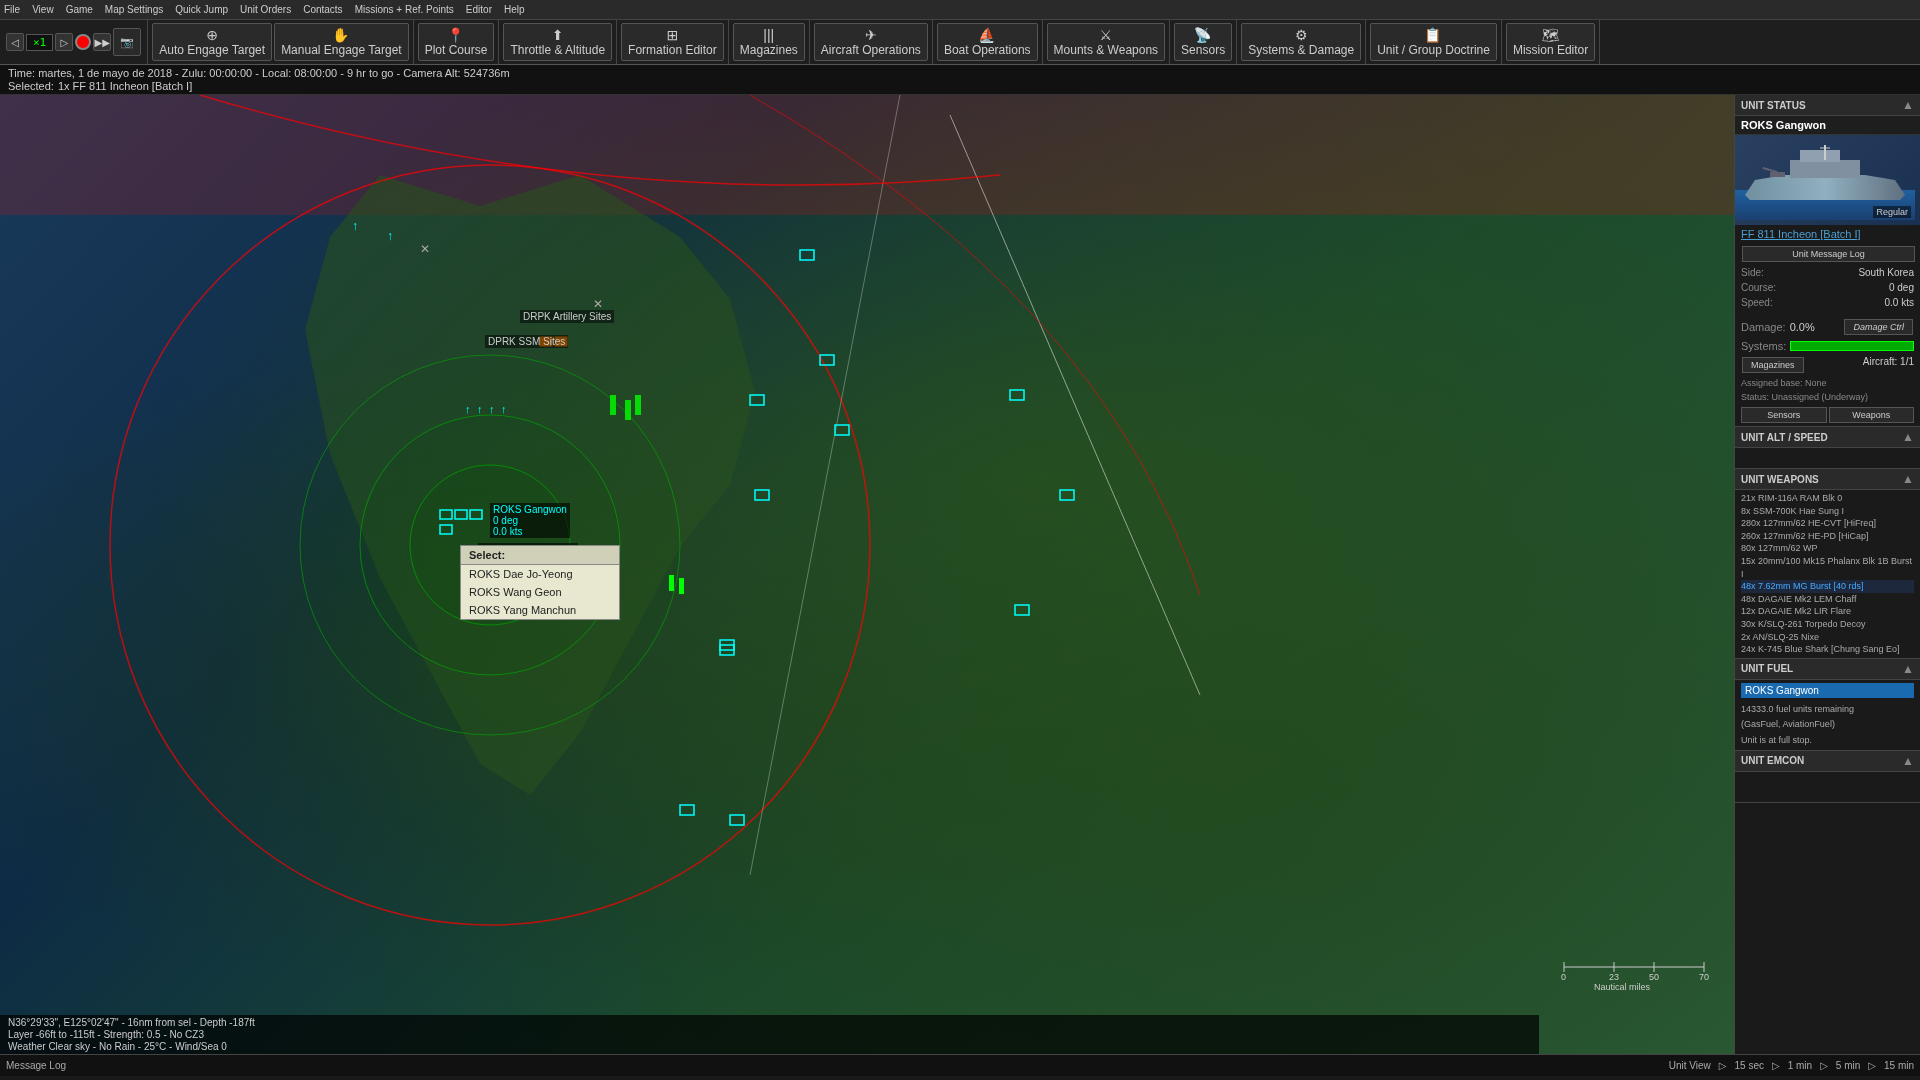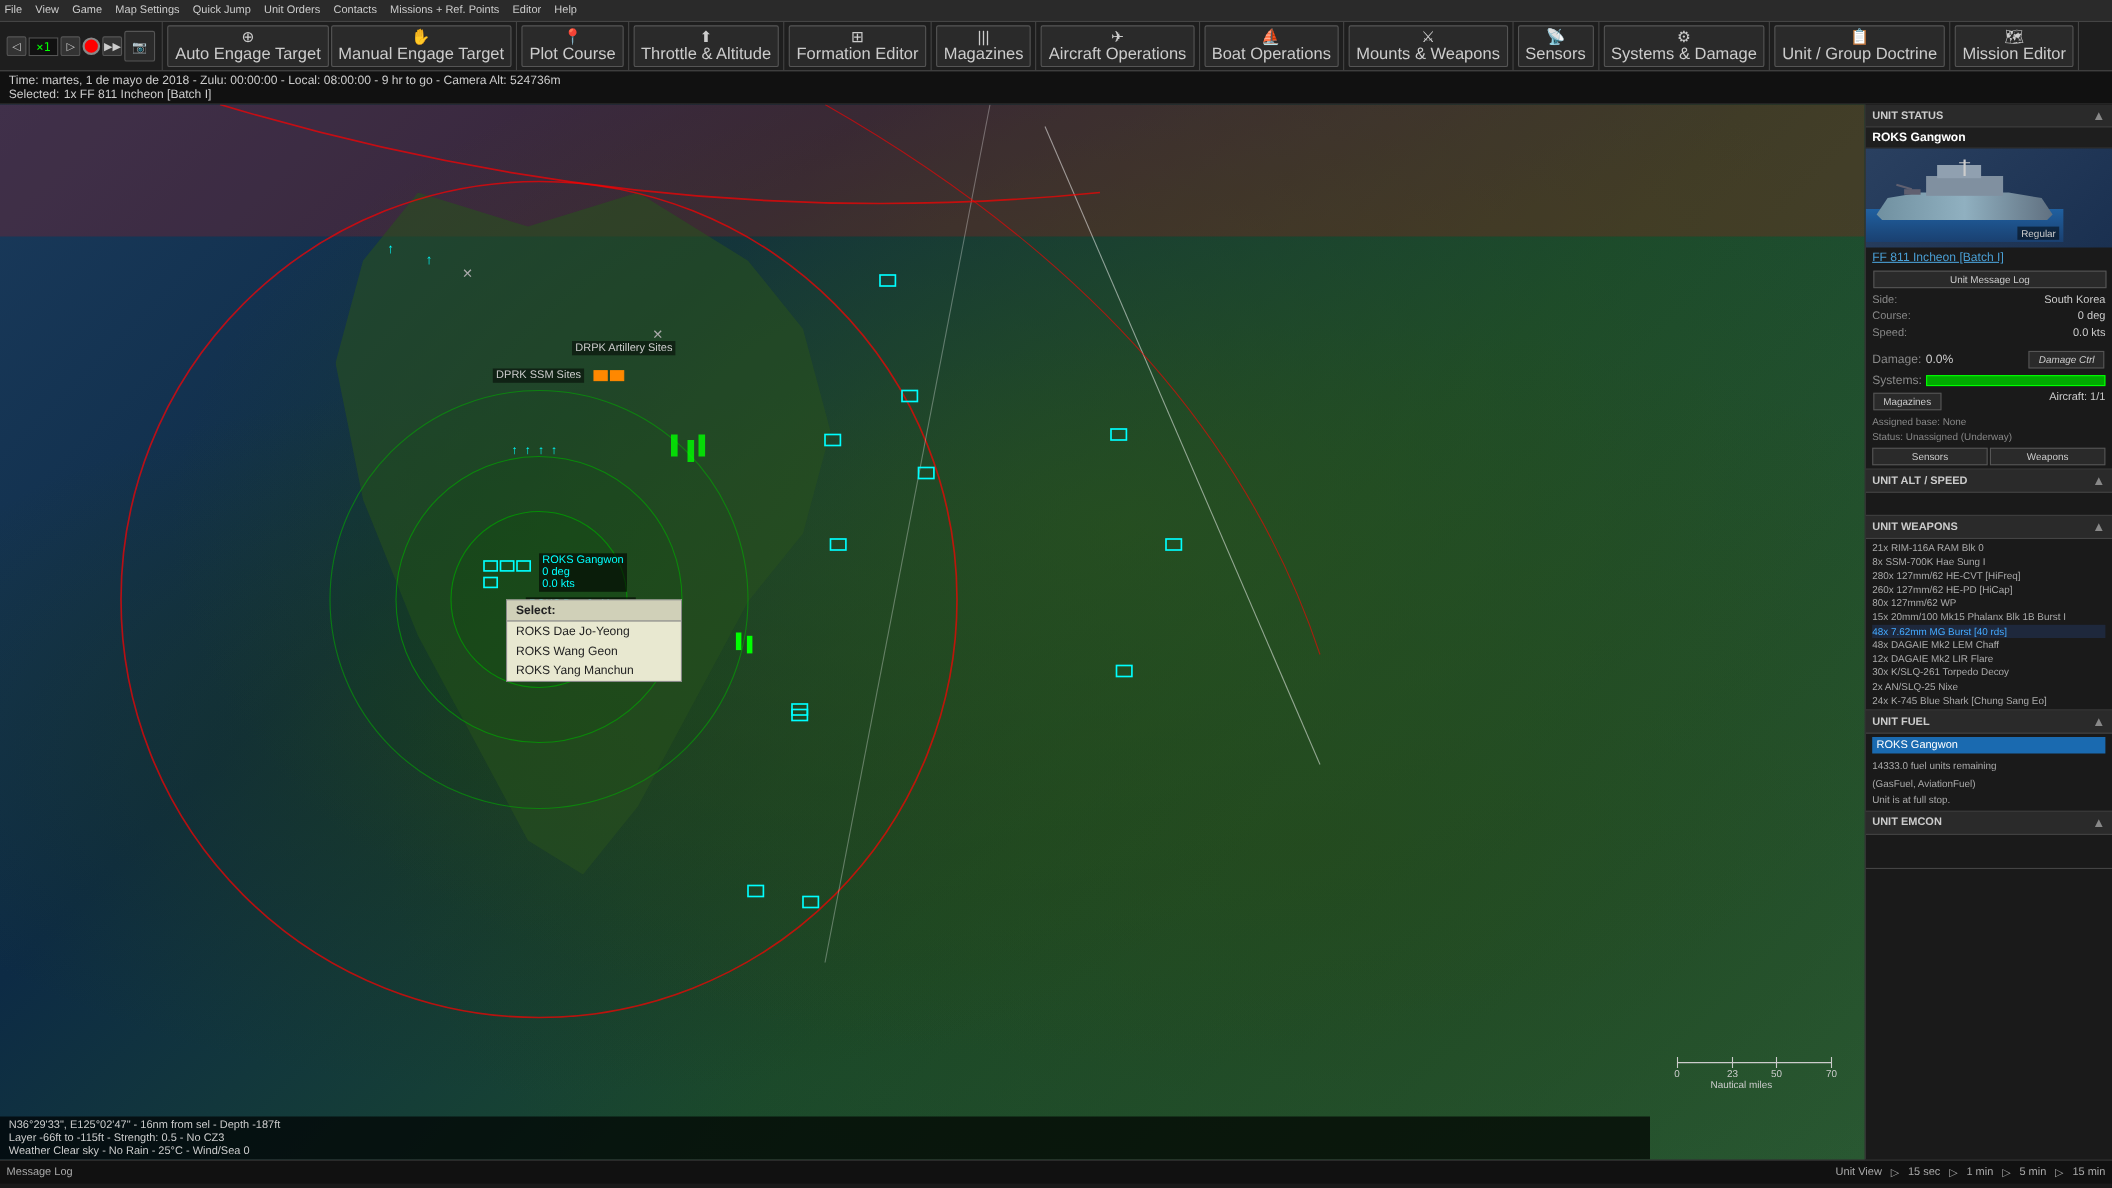--- a/index.html
+++ b/index.html
@@ -20,21 +20,21 @@
     .toolbar-group {
       display: flex; align-items: center; border-right: 1px solid #444;
       padding: 2px 4px; gap: 2px;
     }
     .toolbar-btn {
       display: flex; flex-direction: column; align-items: center; justify-content: center;
       padding: 2px 6px; cursor: pointer; color: #ccc; font-size: 9px; min-width: 50px;
       background: #2a2a2a; border: 1px solid #555; border-radius: 2px; height: 38px;
     }
     .toolbar-btn .icon { font-size: 14px; margin-bottom: 1px; }
-    .toolbar-btn .label { text-align: left; line-height: 1.1; font-size: 15px; }
+    .toolbar-btn .label { text-align: left; line-height: 1.1; font-size: 12px; }
 
     
     .speed-controls { display: flex; align-items: center; gap: 2px; padding: 0 6px; }
     .speed-btn { background: #333; border: 1px solid #555; color: #ccc; width: 18px; height: 18px; font-size: 10px; cursor: pointer; display: flex; align-items: center; justify-content: center; border-radius: 2px; }
     .speed-display { background: #111; border: 1px solid #555; color: #0f0; font-size: 11px; padding: 1px 6px; font-family: monospace; }
     .record-btn { width: 16px; height: 16px; background: red; border-radius: 50%; border: 2px solid #888; cursor: pointer; }
 
     
     #info-bar {
       background: #111; color: #ccc; font-size: 11px; padding: 2px 8px;
@@ -68,21 +68,21 @@
     
     #context-menu {
       position: absolute; background: #e8e8d0; border: 1px solid #888;
       color: #222; font-size: 11px; z-index: 100; min-width: 160px;
     }
     #context-menu .menu-header { background: #d0d0b8; padding: 3px 8px; font-weight: bold; border-bottom: 1px solid #888; }
     #context-menu .menu-item { padding: 3px 8px; cursor: pointer; }
 
     
     #right-panel {
-      width: 225px; background: #1a1a1a; border-left: 1px solid #444;
+      width: 186px; background: #1a1a1a; border-left: 1px solid #444;
       display: flex; flex-direction: column; overflow-y: auto;
     }
 
     .panel-section {
       border-bottom: 1px solid #444;
     }
     .panel-header {
       background: #2a2a2a; color: #ccc; font-size: 10px; font-weight: bold;
       padding: 3px 6px; display: flex; justify-content: space-between; align-items: center;
       border-bottom: 1px solid #444;
@@ -340,21 +340,21 @@
       <text x="420" y="158" fill="#aaa" font-size="12">✕</text>
       <text x="593" y="213" fill="#aaa" font-size="12">✕</text>
 
       <rect x="540" y="242" width="12" height="9" fill="#f80" stroke="#f80" stroke-width="1"></rect>
       <rect x="555" y="242" width="12" height="9" fill="#f80" stroke="#f80" stroke-width="1"></rect>
 
       <path d="M 750 0 Q 1100 200 1200 500" fill="none" stroke="red" stroke-width="1" opacity="0.6"></path>
     </svg>
 
     <div style="position:absolute;top:215px;left:520px;color:#ccc;font-size:10px;background:rgba(0,0,0,0.5);padding:1px 3px;">DRPK Artillery Sites</div>
-    <div style="position:absolute;top:240px;left:448px;color:#ccc;font-size:10px;background:rgba(0,0,0,0.5);padding:1px 3px;">DPRK SSM Sites</div>
+    <div style="position:absolute;top:240px;left:485px;color:#ccc;font-size:10px;background:rgba(0,0,0,0.5);padding:1px 3px;">DPRK SSM Sites</div>
 
     <div style="position:absolute;top:408px;left:490px;color:#0ff;font-size:10px;background:rgba(0,0,0,0.6);padding:1px 3px;white-space:nowrap;">
       <div>ROKS Gangwon</div>
       <div>0 deg</div>
       <div>0.0 kts</div>
     </div>
 
     <div id="context-menu" style="top:450px;left:460px;">
       <div class="menu-header">Select:</div>
       <div class="menu-item">ROKS Dae Jo-Yeong</div>

